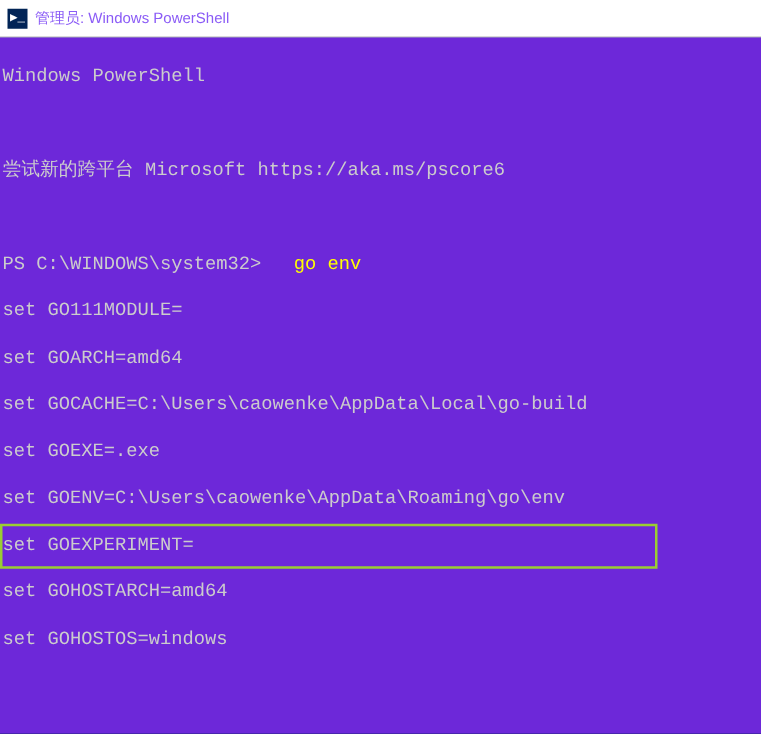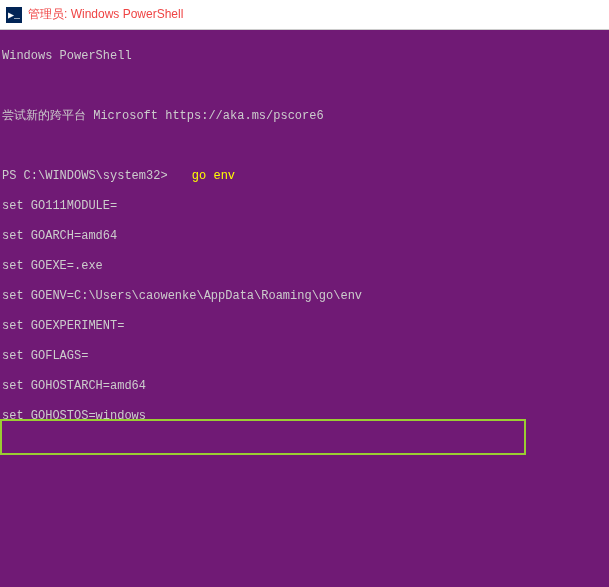--- a/index.html
+++ b/index.html
@@ -30,28 +30,28 @@
       margin-right: 6px;
       display: flex;
       align-items: center;
       justify-content: center;
       font-size: 10px;
       color: white;
     }
     .titlebar-text {
       font-family: "Microsoft YaHei", "Segoe UI", sans-serif;
       font-size: 12px;
-      color: #ef4444;
+      color: #8b5cf6;
     }
     .terminal {
-      background: #701a75;
+      background: #6d28d9;
       color: #cccccc;
       padding: 4px 2px;
       line-height: 1.25;
-      font-size: 12px;
+      font-size: 15px;
       white-space: pre;
       position: relative;
       height: calc(100% - 30px);
       overflow: hidden;
     }
     .line {
       white-space: pre;
     }
     .prompt-cmd {
       color: #ffff00;
@@ -74,24 +74,24 @@
 </div>
 
 <div class="terminal">
 <div class="line">Windows PowerShell</div>
 <div class="line"> </div>
 <div class="line">尝试新的跨平台 Microsoft https://aka.ms/pscore6</div>
 <div class="line"> </div>
 <div class="line"><span>PS C:\WINDOWS\system32&gt; </span><span class="prompt-cmd">go env</span></div>
 <div class="line">set GO111MODULE=</div>
 <div class="line">set GOARCH=amd64</div>
+<div class="line">set GOCACHE=C:\Users\caowenke\AppData\Local\go-build</div>
 <div class="line">set GOEXE=.exe</div>
 <div class="line">set GOENV=C:\Users\caowenke\AppData\Roaming\go\env</div>
 <div class="line">set GOEXPERIMENT=</div>
-<div class="line">set GOFLAGS=</div>
 <div class="line">set GOHOSTARCH=amd64</div>
 <div class="line">set GOHOSTOS=windows</div>
 
 
 
 
 
 
 
 

